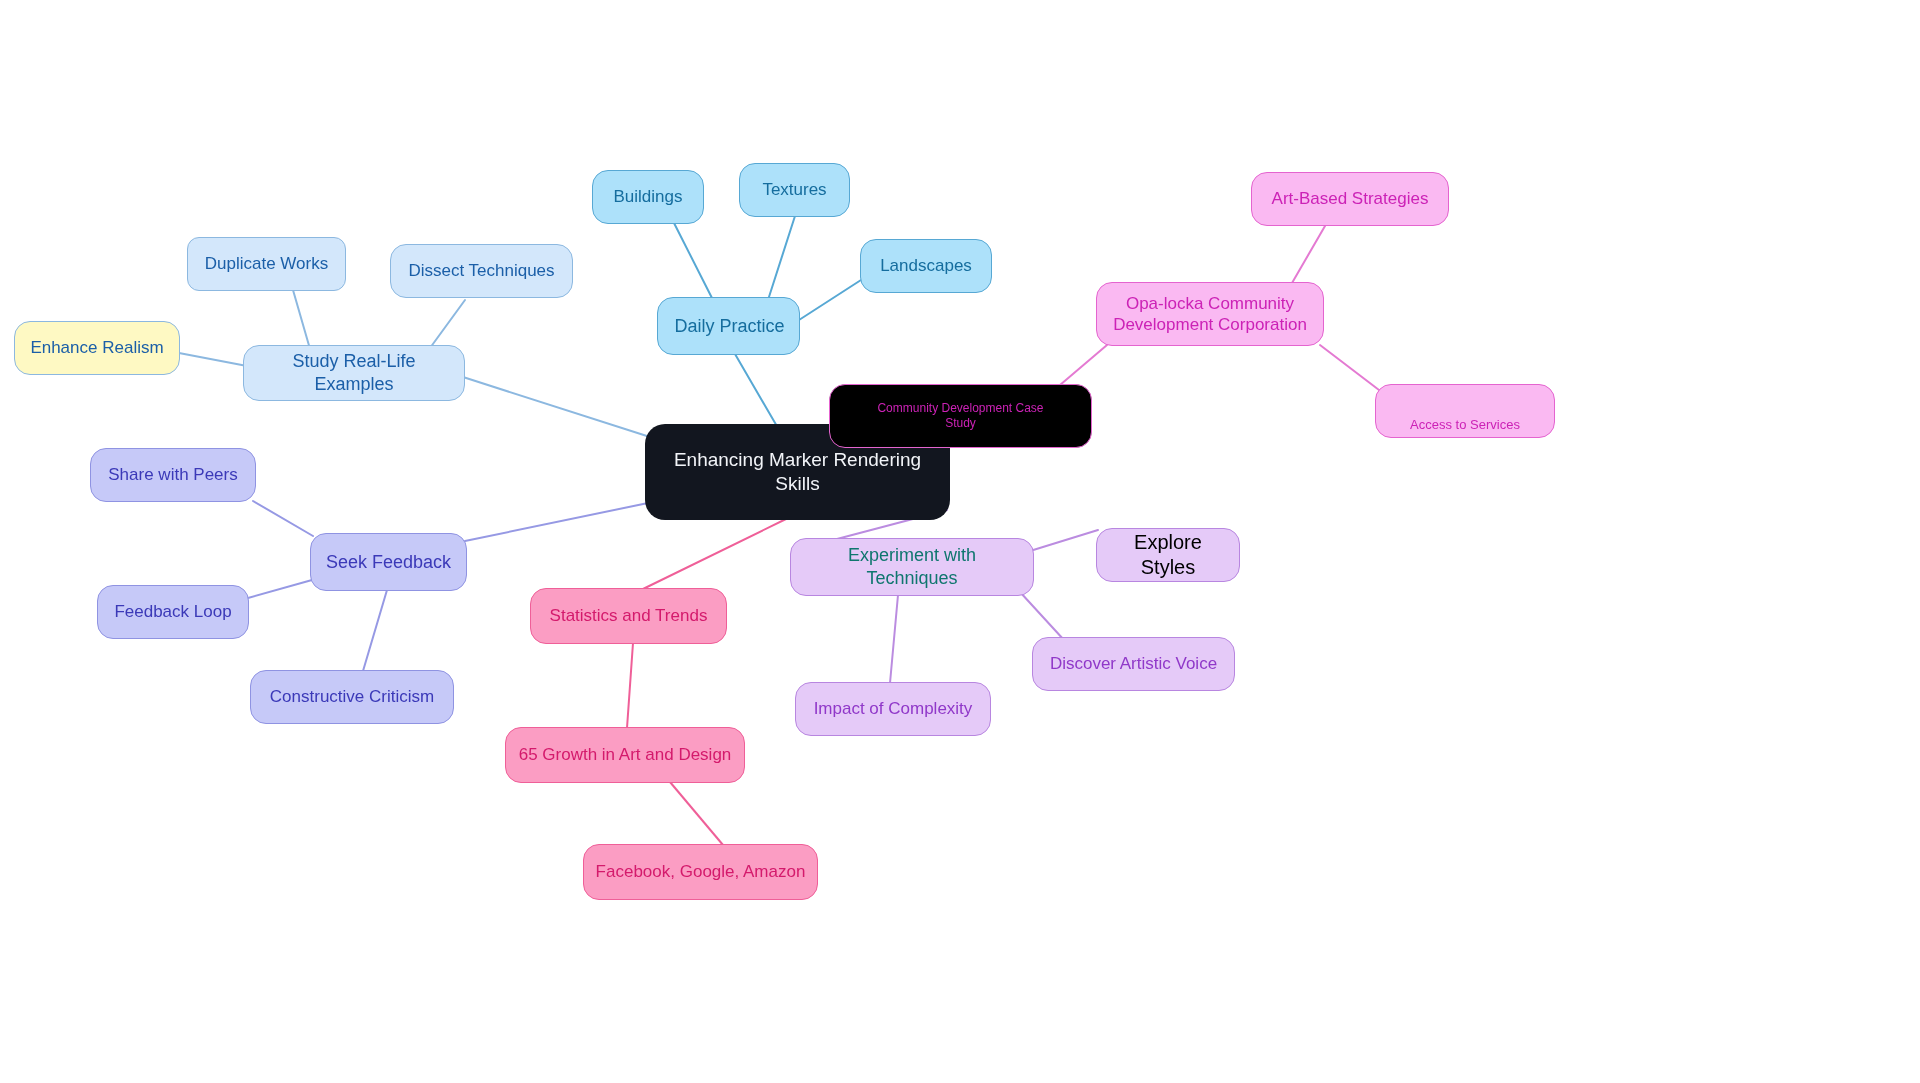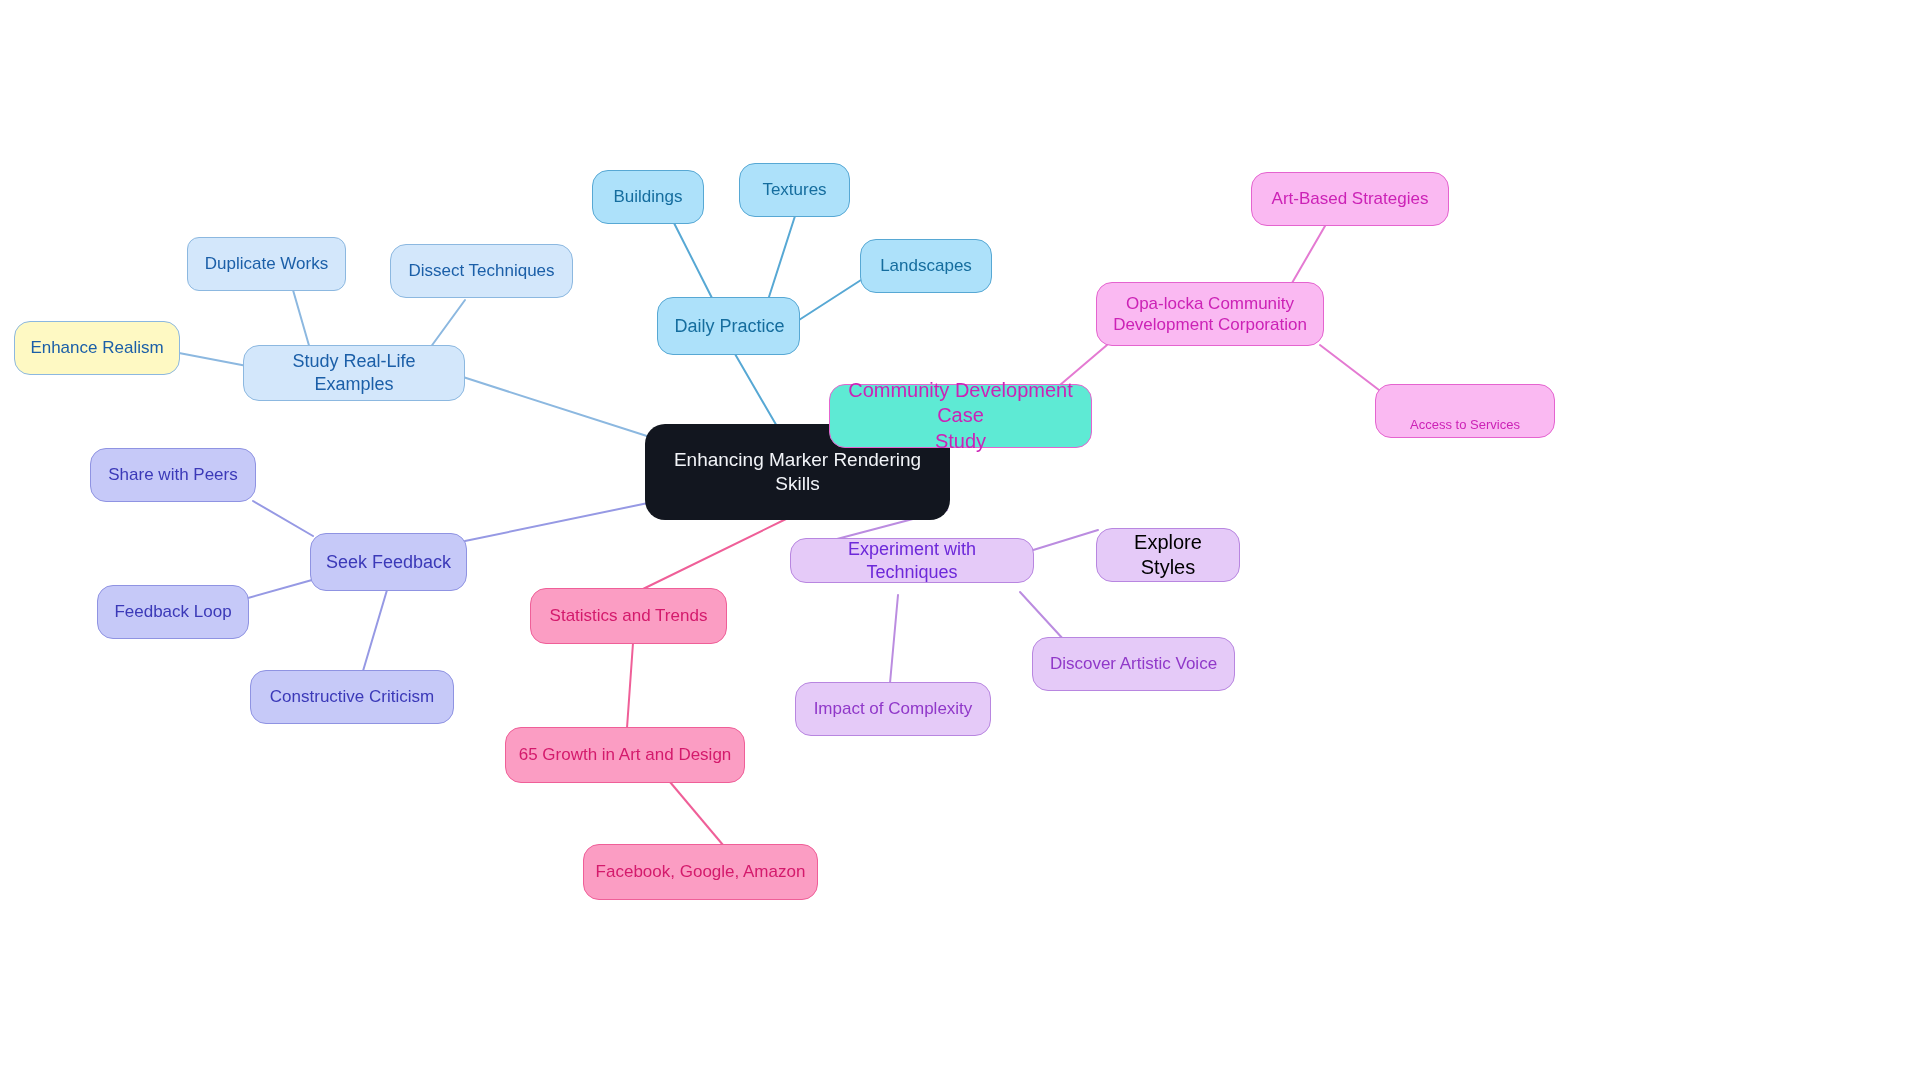--- a/index.html
+++ b/index.html
@@ -78,27 +78,27 @@
       <div class="node root" style="left: 645px; top: 424px; width: 305px; height: 96px; font-size: 19px; background: rgb(18, 22, 31); color: rgb(242, 244, 248);"><span>Enhancing Marker Rendering
 Skills</span></div>
       <div class="node" style="left: 14px; top: 321px; width: 166px; height: 54px; font-size: 17px; background: #fef9c3; color: rgb(27, 95, 168); border-color: rgb(140, 184, 224);"><span>Enhance Realism</span></div>
       <div class="node" style="left: 187px; top: 237px; width: 159px; height: 54px; font-size: 17px; background: rgb(211, 231, 251); color: rgb(27, 95, 168); border-color: rgb(140, 184, 224); border-radius: 12px;"><span>Duplicate Works</span></div>
       <div class="node" style="left: 390px; top: 244px; width: 183px; height: 54px; font-size: 17px; background: rgb(211, 231, 251); color: rgb(27, 95, 168); border-color: rgb(140, 184, 224);"><span>Dissect Techniques</span></div>
       <div class="node" style="left: 243px; top: 345px; width: 222px; height: 56px; font-size: 18px; background: rgb(211, 231, 251); color: rgb(27, 95, 168); border-color: rgb(140, 184, 224);"><span>Study Real-Life Examples</span></div>
       <div class="node" style="left: 592px; top: 170px; width: 112px; height: 54px; font-size: 17px; background: rgb(173, 225, 250); color: rgb(21, 109, 158); border-color: rgb(87, 168, 212);"><span>Buildings</span></div>
       <div class="node" style="left: 739px; top: 163px; width: 111px; height: 54px; font-size: 17px; background: rgb(173, 225, 250); color: rgb(21, 109, 158); border-color: rgb(87, 168, 212);"><span>Textures</span></div>
       <div class="node" style="left: 860px; top: 239px; width: 132px; height: 54px; font-size: 17px; background: rgb(173, 225, 250); color: rgb(21, 109, 158); border-color: rgb(87, 168, 212);"><span>Landscapes</span></div>
       <div class="node" style="left: 657px; top: 297px; width: 143px; height: 58px; font-size: 18px; background: rgb(173, 225, 250); color: rgb(21, 109, 158); border-color: rgb(87, 168, 212); padding-left: 12px;"><span>Daily Practice</span></div>
-      <div class="node" style="left: 829px; top: 384px; width: 263px; height: 64px; font-size: 20px; background: #5eead4; color: rgb(204, 34, 182); border-color: rgb(228, 100, 207);"><span>Community Development Case
+      <div class="node" style="left: 829px; top: 384px; width: 263px; height: 64px; font-size: 12px; background: #000000; color: rgb(204, 34, 182); border-color: rgb(228, 100, 207);"><span>Community Development Case
 Study</span></div>
       <div class="node" style="left: 1096px; top: 282px; width: 228px; height: 64px; font-size: 17px; background: rgb(250, 185, 242); color: rgb(204, 34, 182); border-color: rgb(228, 100, 207);"><span>Opa-locka Community
 Development Corporation</span></div>
       <div class="node" style="left: 1251px; top: 172px; width: 198px; height: 54px; font-size: 17px; background: rgb(250, 185, 242); color: rgb(204, 34, 182); border-color: rgb(228, 100, 207);"><span>Art-Based Strategies</span></div>
       <div class="node" style="left: 1375px; top: 384px; width: 180px; height: 54px; font-size: 13px; background: rgb(250, 185, 242); color: rgb(204, 34, 182); border-color: rgb(228, 100, 207); align-items: flex-end;"><span>Access to Services</span></div>
-      <div class="node" style="left: 790px; top: 538px; width: 244px; height: 45px; font-size: 18px; background: rgb(229, 202, 248); color: #6d28d9; border-color: rgb(184, 134, 224);"><span>Experiment with Techniques</span></div>
+      <div class="node" style="left: 790px; top: 538px; width: 244px; height: 58px; font-size: 18px; background: rgb(229, 202, 248); color: #0f766e; border-color: rgb(184, 134, 224);"><span>Experiment with Techniques</span></div>
       <div class="node" style="left: 1096px; top: 496px; width: 144px; height: 54px; font-size: 20px; background: rgb(229, 202, 248); color: #000000; border-color: rgb(184, 134, 224); margin-top: 32px;"><span>Explore Styles</span></div>
       <div class="node" style="left: 1032px; top: 637px; width: 203px; height: 54px; font-size: 17px; background: rgb(229, 202, 248); color: rgb(144, 56, 201); border-color: rgb(184, 134, 224);"><span>Discover Artistic Voice</span></div>
       <div class="node" style="left: 795px; top: 682px; width: 196px; height: 54px; font-size: 17px; background: rgb(229, 202, 248); color: rgb(144, 56, 201); border-color: rgb(184, 134, 224);"><span>Impact of Complexity</span></div>
       <div class="node" style="left: 90px; top: 448px; width: 166px; height: 54px; font-size: 17px; background: rgb(198, 201, 248); color: rgb(59, 57, 184); border-color: rgb(143, 147, 226);"><span>Share with Peers</span></div>
       <div class="node" style="left: 310px; top: 533px; width: 157px; height: 58px; font-size: 18px; background: rgb(198, 201, 248); color: rgb(59, 57, 184); border-color: rgb(143, 147, 226);"><span>Seek Feedback</span></div>
       <div class="node" style="left: 97px; top: 585px; width: 152px; height: 54px; font-size: 17px; background: rgb(198, 201, 248); color: rgb(59, 57, 184); border-color: rgb(143, 147, 226);"><span>Feedback Loop</span></div>
       <div class="node" style="left: 250px; top: 670px; width: 204px; height: 54px; font-size: 17px; background: rgb(198, 201, 248); color: rgb(59, 57, 184); border-color: rgb(143, 147, 226);"><span>Constructive Criticism</span></div>
       <div class="node" style="left: 530px; top: 588px; width: 197px; height: 56px; font-size: 17px; background: rgb(251, 157, 195); color: rgb(212, 26, 108); border-color: rgb(239, 95, 152);"><span>Statistics and Trends</span></div>
       <div class="node" style="left: 505px; top: 727px; width: 240px; height: 56px; font-size: 17px; background: rgb(251, 157, 195); color: rgb(212, 26, 108); border-color: rgb(239, 95, 152);"><span>65 Growth in Art and Design</span></div>
       <div class="node" style="left: 583px; top: 844px; width: 235px; height: 56px; font-size: 17px; background: rgb(251, 157, 195); color: rgb(212, 26, 108); border-color: rgb(239, 95, 152);"><span>Facebook, Google, Amazon</span></div>

